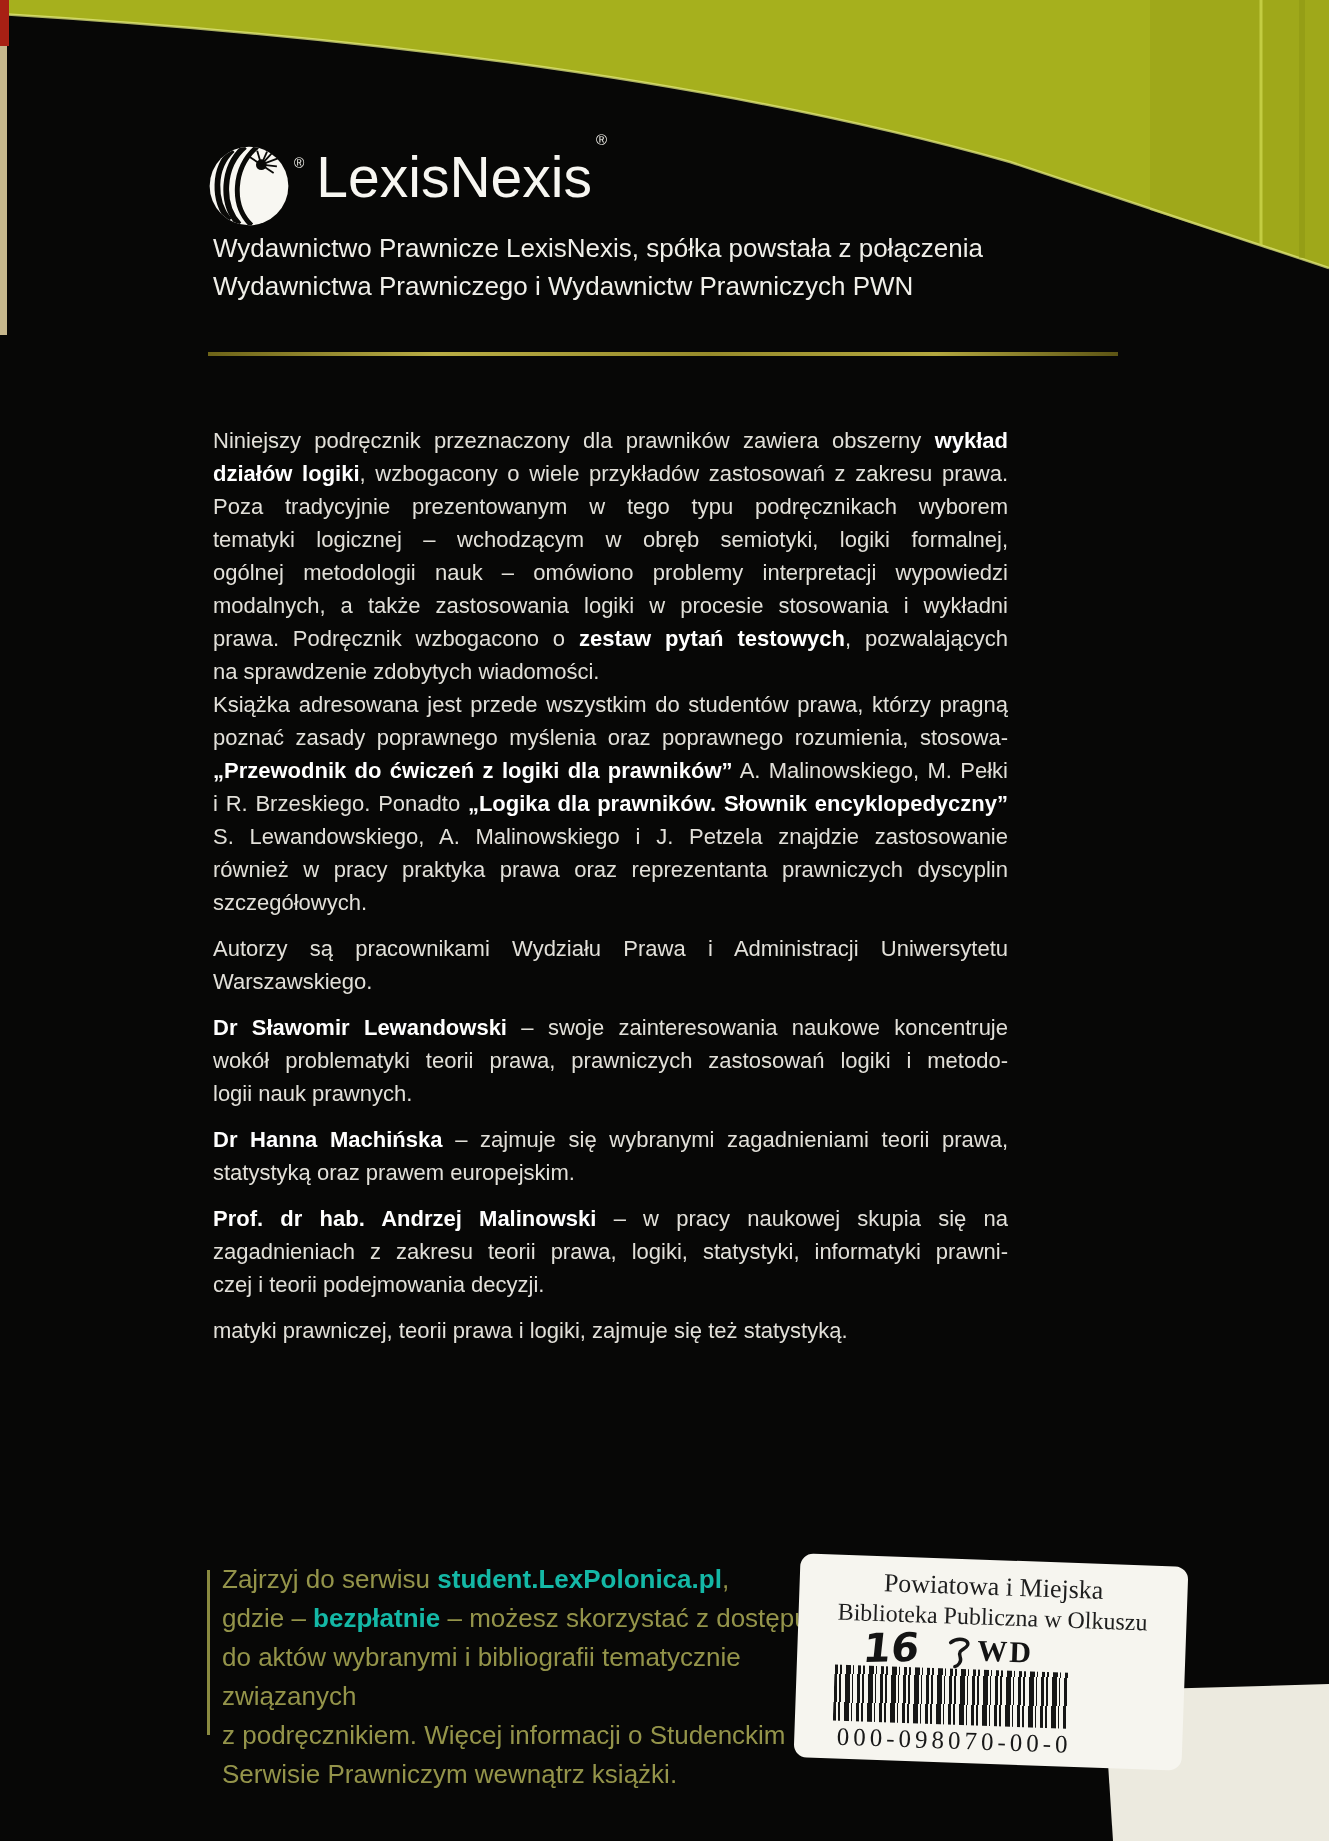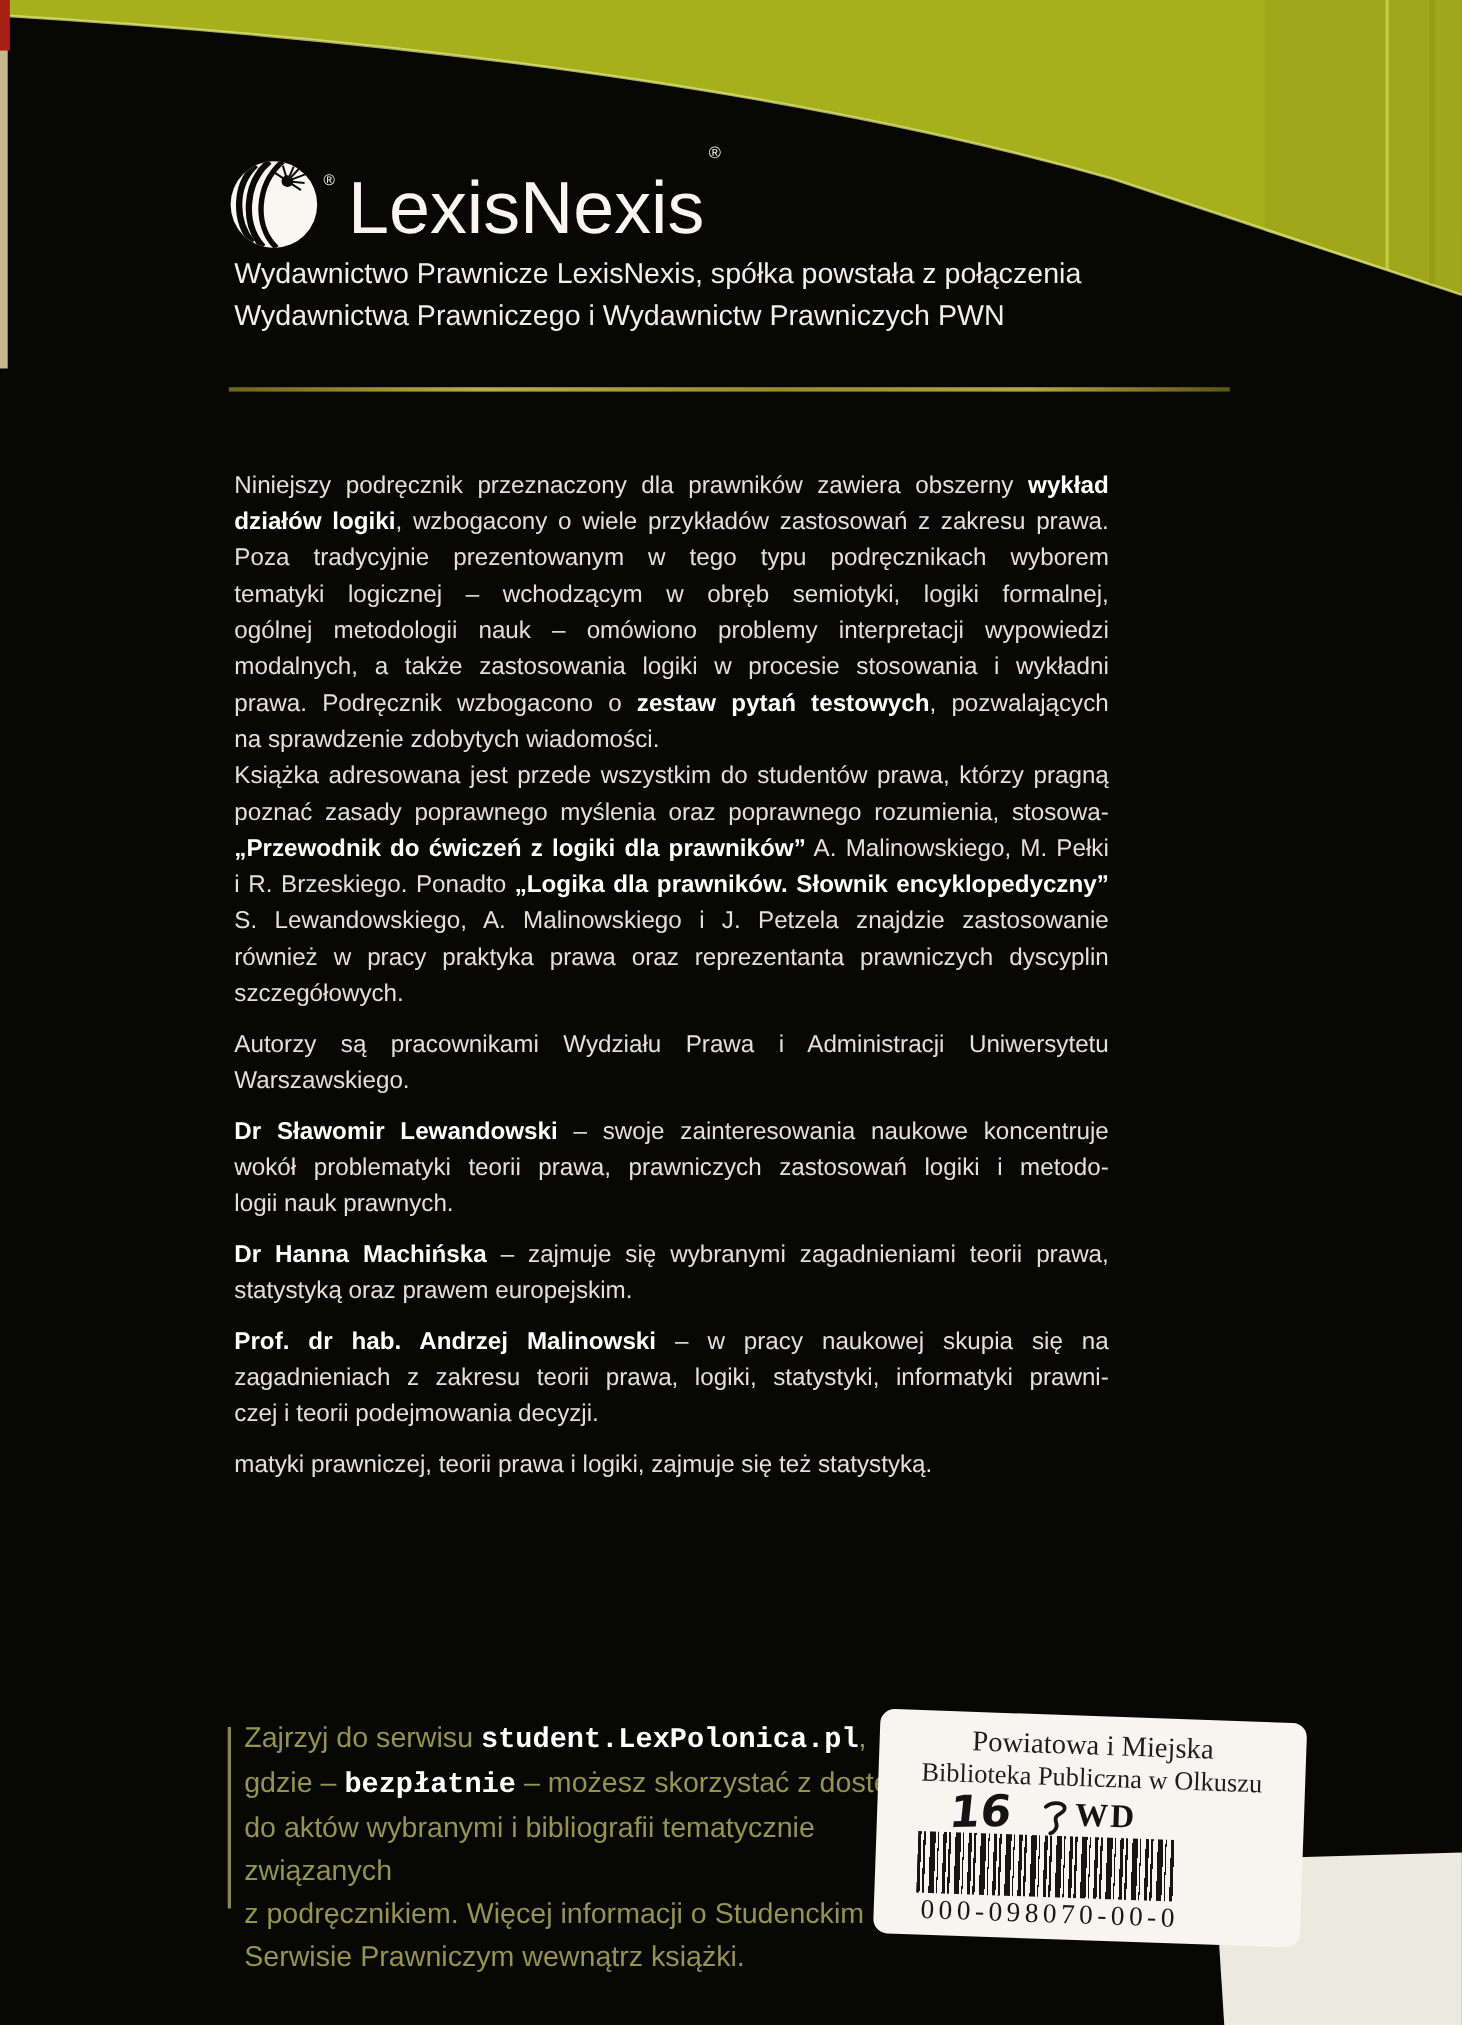--- a/index.html
+++ b/index.html
@@ -7,42 +7,42 @@
     position:relative;width:1329px;height:1841px;overflow:hidden;
     background:#070706;
     font-family:"Liberation Sans",sans-serif;
   }
   svg.layer{position:absolute;left:0;top:0;z-index:1;}
 
   
   .logo-row{position:absolute;left:208px;top:145px;z-index:3;display:flex;align-items:flex-start;}
   .globe{width:82px;height:82px;}
   .reg-globe{color:#f3f2ec;font-size:14px;margin:10px 2px 0 4px;}
-  .wordmark{color:#f7f6f1;font-size:67px;line-height:57px;margin:16px 0 0 10px;letter-spacing:0px;font-weight:400;}
+  .wordmark{color:#f7f6f1;font-size:57px;line-height:57px;margin:4px 0 0 10px;letter-spacing:0px;font-weight:400;}
   .reg-word{color:#f3f2ec;font-size:15px;position:relative;top:-14px;margin-left:4px;font-weight:400;}
 
   
   .publisher{position:absolute;left:213px;top:229px;z-index:3;color:#f0efe9;font-size:26px;line-height:38px;}
 
   .divider{position:absolute;left:208px;top:352px;width:910px;height:4px;z-index:3;
     background:linear-gradient(90deg,#6e6418,#b9ad45 25%,#978b2b 55%,#b3a73f 80%,#5c5414);}
 
   
   .body-col{position:absolute;left:213px;top:424px;width:795px;z-index:3;
     color:#e2e0d9;font-size:22px;line-height:33px;}
   .para + .para{margin-top:13px;}
   .bline{white-space:normal;}
   .bline.j{text-align:justify;text-align-last:justify;}
   .bline .b{font-weight:700;color:#ffffff;}
 
   
   .promo-rule{position:absolute;left:207px;top:1570px;width:3px;height:165px;background:#8a8a40;z-index:3;}
   .promo{position:absolute;left:222px;top:1560px;width:620px;z-index:3;
     color:#94944a;font-size:26px;line-height:39px;}
-  .promo .hl{color:#ffffff;font-weight:700;font-family:Liberation Mono, monospace;}
+  .promo .hl{color:#14b8a6;font-weight:700;}
 
   
   .website{position:absolute;left:858px;top:1592px;z-index:4;color:#f2f1ea;
     font-family:"Liberation Serif",serif;font-size:40px;}
 
   
   .sticker{position:absolute;left:797px;top:1560px;width:388px;height:204px;z-index:6;
     background:#f6f5ef;border-radius:13px;transform:rotate(2deg);transform-origin:50% 50%;
     color:#1e1e1e;font-family:"Liberation Serif",serif;}
   .stk-line1{margin-top:13px;text-align:center;font-size:26px;line-height:28px;}

